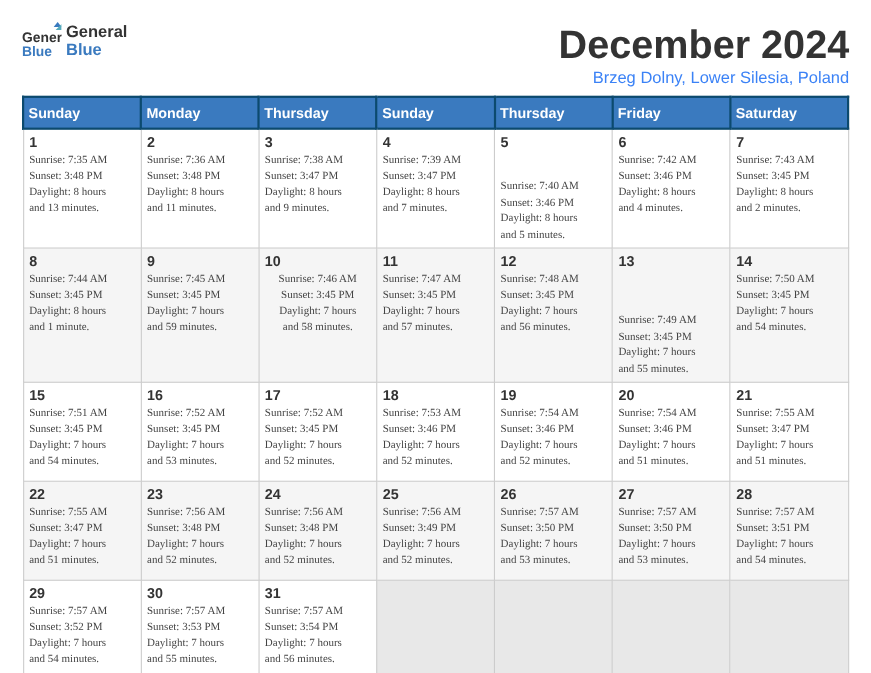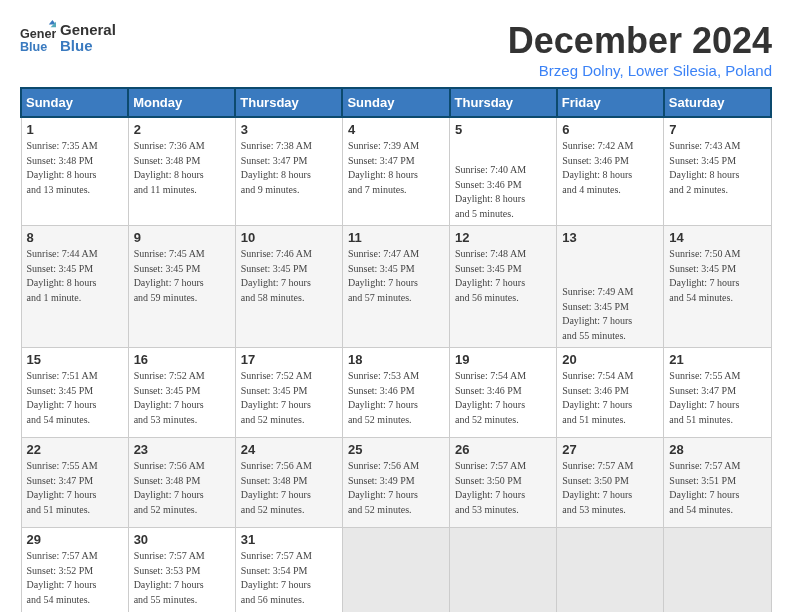--- a/index.html
+++ b/index.html
@@ -182,21 +182,21 @@
         </td>
         <td>
           <span class="day-number">9</span>
           <div class="day-info" style="white-space: pre-line;">Sunrise: 7:45 AM
 Sunset: 3:45 PM
 Daylight: 7 hours
 and 59 minutes.</div>
         </td>
         <td>
           <span class="day-number">10</span>
-          <div class="day-info" style="white-space: pre-line;">Sunrise: 7:46 AM
+          <div class="day-info" style="white-space: pre-line; text-align: center;">Sunrise: 7:46 AM
 Sunset: 3:45 PM
 Daylight: 7 hours
 and 58 minutes.</div>
         </td>
         <td>
           <span class="day-number">11</span>
           <div class="day-info" style="white-space: pre-line;">Sunrise: 7:47 AM
 Sunset: 3:45 PM
 Daylight: 7 hours
 and 57 minutes.</div>

